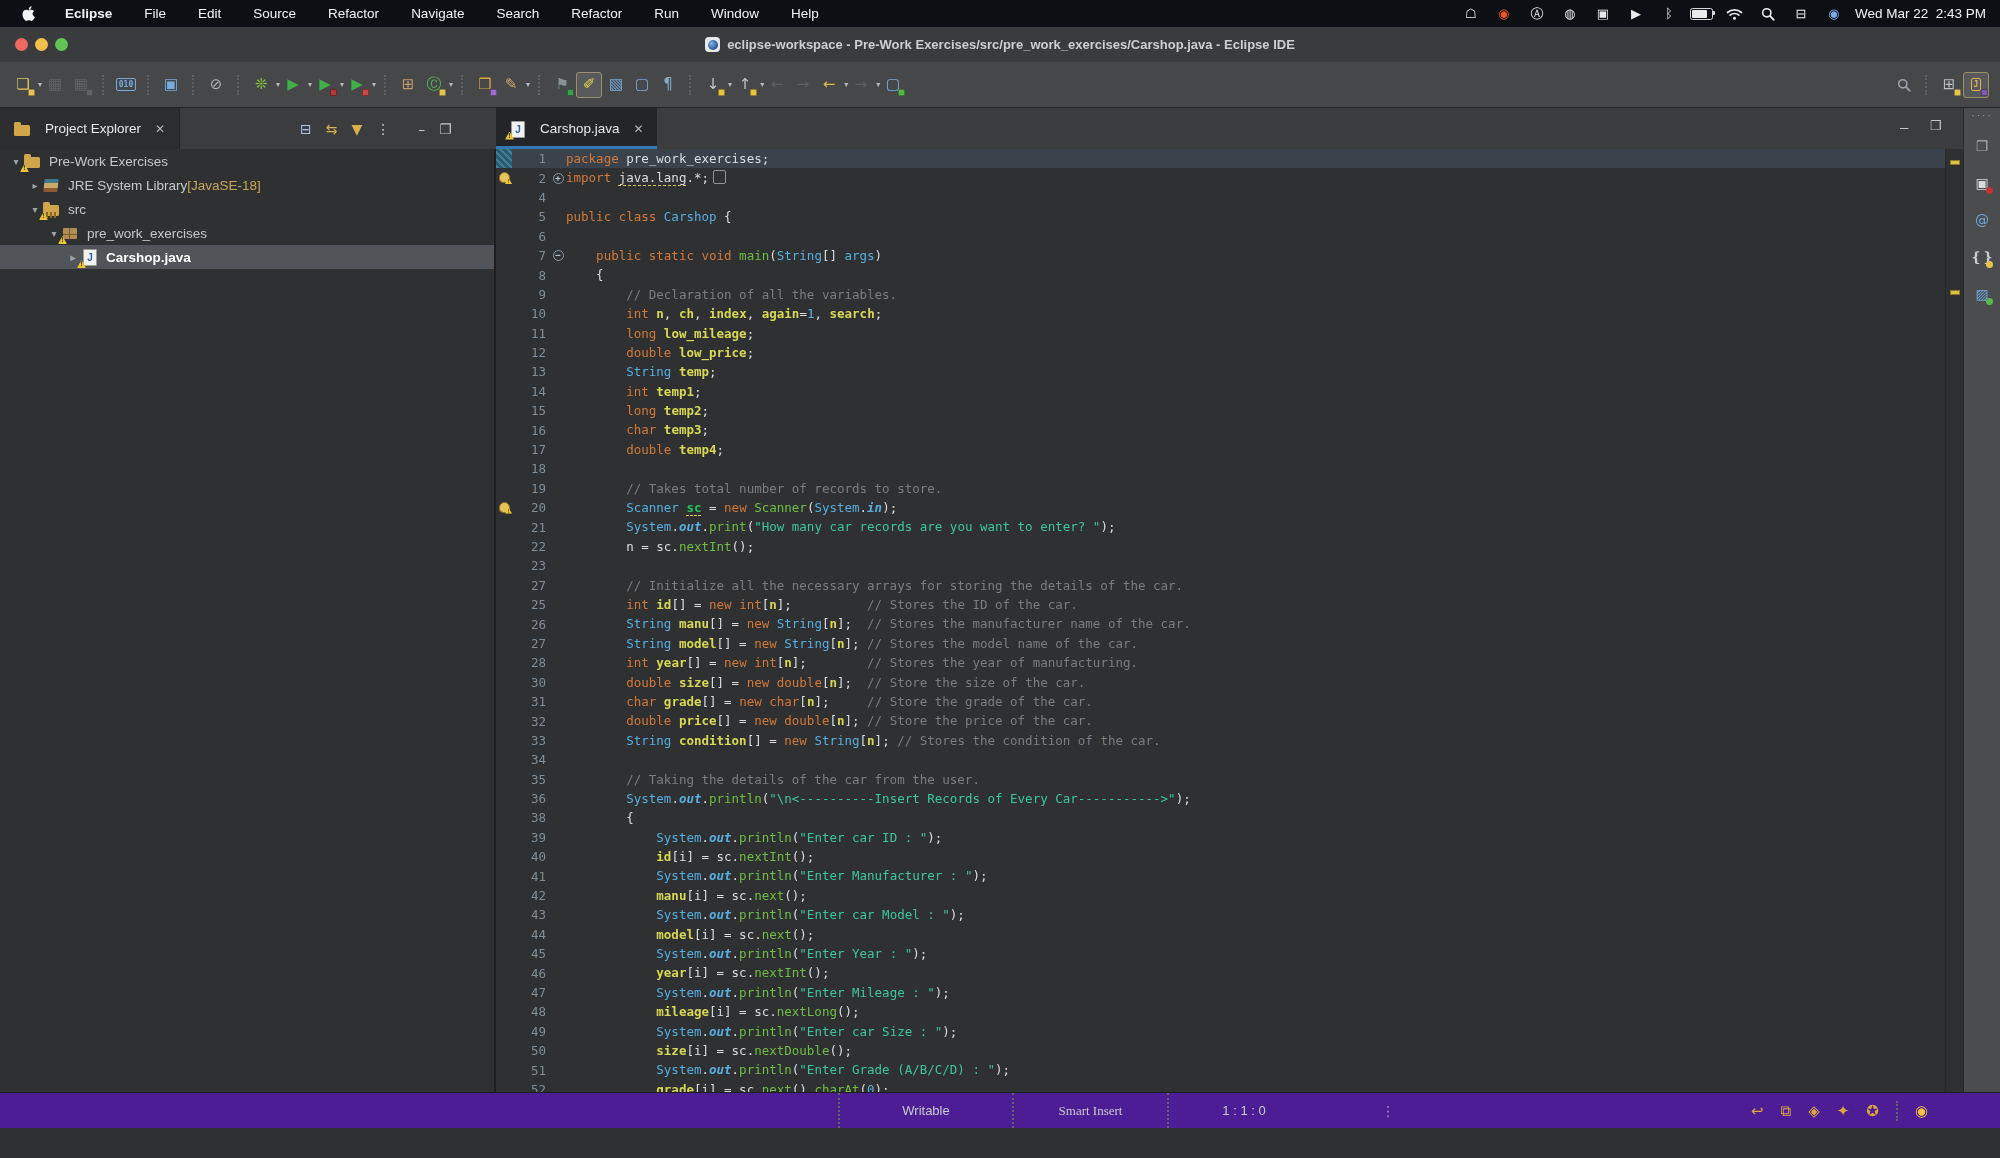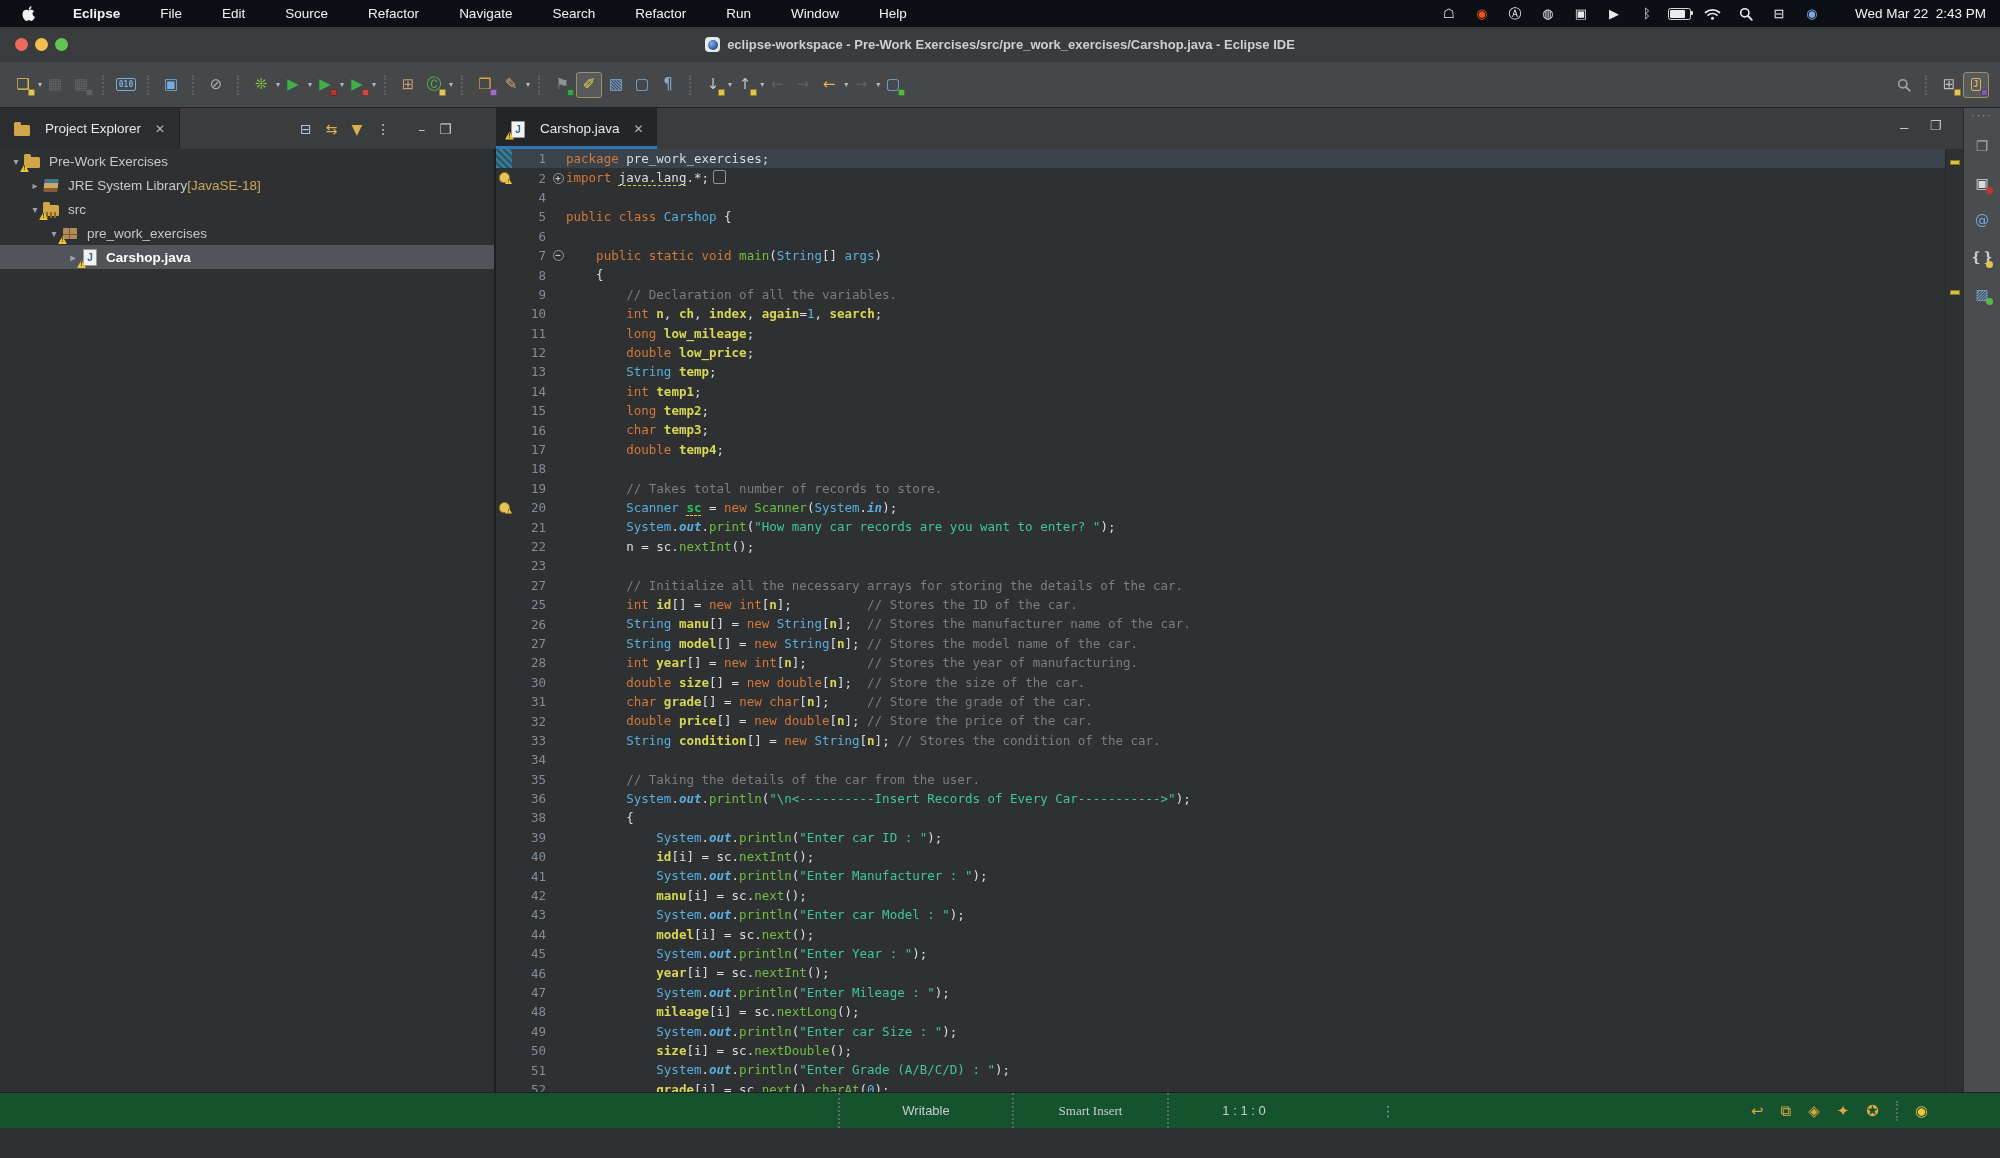--- a/index.html
+++ b/index.html
@@ -1,28 +1,28 @@
 <!DOCTYPE html>
 <html><head>
 <meta charset="utf-8">
 <style>
   html,body{margin:0;padding:0;}
   body{width:2000px;height:1158px;position:relative;background:#2F3032;overflow:hidden;
        font-family:"Liberation Sans",sans-serif;-webkit-font-smoothing:antialiased;}
   
   #menubar{position:absolute;left:0;top:0;width:2000px;height:27px;background:#0C1015;
            display:flex;align-items:center;color:#F2F3F4;font-size:13.5px;}
-  #mb-left{display:flex;align-items:center;gap:12px;}
+  #mb-left{display:flex;align-items:center;gap:4px;}
   .mb-item{padding:0 14px;line-height:27px;cursor:default;}
   .mb-item.first{font-weight:bold;}
   #mb-apple{padding:0 12px 0 22px;display:flex;align-items:center;}
   #mb-right{margin-left:auto;display:flex;align-items:center;gap:9px;padding-right:14px;}
   .mb-ico{width:24px;height:18px;display:flex;align-items:center;justify-content:center;
           font-size:13px;color:#E8EAEC;}
-  #mb-clock{margin-left:22px;white-space:pre;font-size:13.5px;}
+  #mb-clock{margin-left:0;white-space:pre;font-size:13.5px;}
   .battery{width:21px;height:10px;border:1px solid #D8DADC;border-radius:2.5px;position:relative;}
   .battery .fill{position:absolute;left:1px;top:1px;bottom:1px;width:15px;background:#E8EAEC;border-radius:1px;}
   .battery:after{content:"";position:absolute;right:-3px;top:2.5px;width:2px;height:4px;background:#D8DADC;border-radius:0 1px 1px 0;}
   
   #titlebar{position:absolute;left:0;top:27px;width:2000px;height:35px;background:#3A3B3D;
             border-bottom:1px solid #242424;display:flex;align-items:center;}
   .light{width:13px;height:13px;border-radius:50%;position:absolute;top:11px;}
   #light-close{left:15px;background:#EC6A5E;}
   #light-min{left:35px;background:#F4BE4F;}
   #light-max{left:55px;background:#61C554;}
@@ -107,21 +107,21 @@
   
   #ruler{position:absolute;left:1945px;top:41px;width:18px;height:973px;background:#2F3032;border-left:1px solid #26282A;}
   .ruler-mark{position:absolute;left:4px;width:10px;height:5px;background:#D8C24A;border:1px solid #8A7A20;box-sizing:border-box;cursor:pointer;}
   #sidebar{position:absolute;left:1963px;top:0px;width:37px;height:1014px;background:#4A4C4E;border-left:1px solid #2A2A2A;
            display:flex;flex-direction:column;align-items:center;padding-top:4px;box-sizing:border-box;}
   #sb-grip{color:#9A9EA2;font-size:10px;letter-spacing:2px;line-height:8px;}
   .side-ico{width:24px;height:22px;margin-top:15px;display:flex;align-items:center;justify-content:center;
             position:relative;font-size:14px;cursor:pointer;font-family:"DejaVu Sans",sans-serif;}
   .side-badge{position:absolute;right:1px;bottom:0;width:7px;height:7px;border-radius:50%;}
   
-  #statusbar{position:absolute;left:0;top:1092px;width:2000px;height:36px;background:#14532d;
+  #statusbar{position:absolute;left:0;top:1092px;width:2000px;height:36px;background:#4c1d95;
              border-top:1px solid #1F1F1F;display:flex;align-items:center;color:#C9CCCF;font-size:13px;box-sizing:border-box;}
   .sb-cell{height:100%;display:flex;align-items:center;justify-content:center;}
   .sb-sep{height:100%;border-left:2px dotted #63656A;}
   #sb-menu{color:#9DA2A7;font-size:14px;margin-left:62px;cursor:pointer;}
   #sb-icons{margin-left:auto;display:flex;align-items:center;gap:17px;padding-right:72px;}
   .sb-ico{font-size:15px;cursor:pointer;font-family:"DejaVu Sans",sans-serif;}
   .sb-isep{height:20px;border-left:2px dotted #63656A;}
 </style>
 </head>
 <body>

